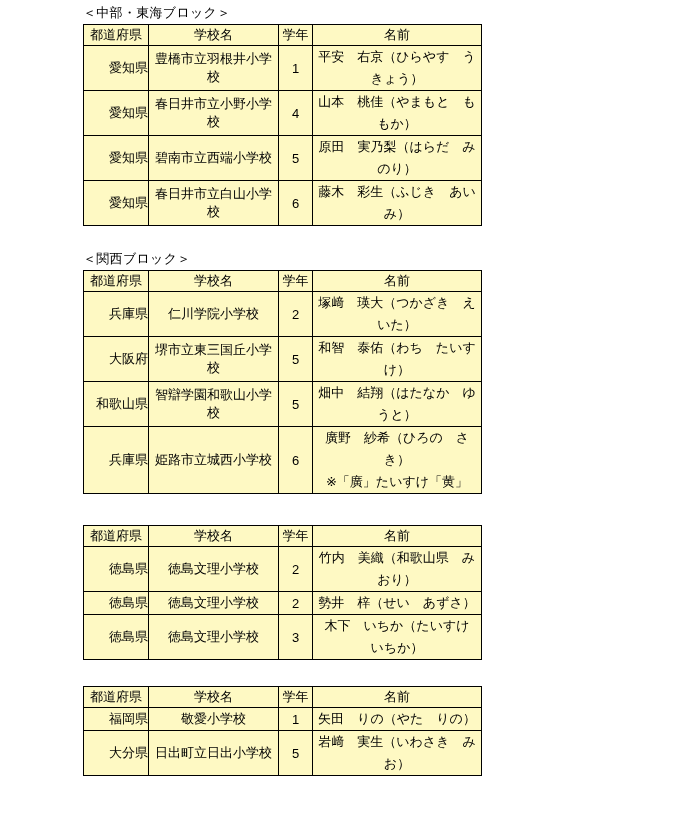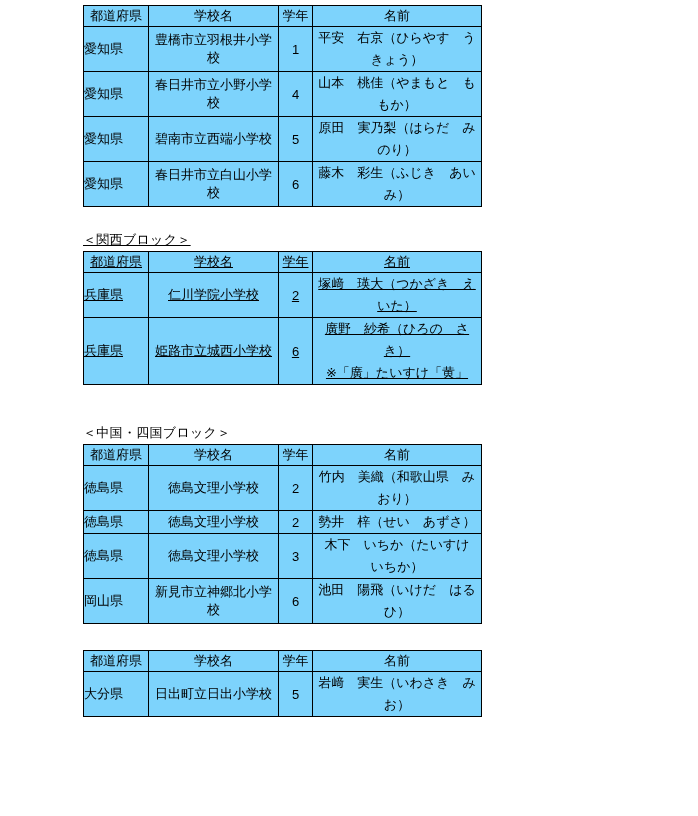--- a/index.html
+++ b/index.html
@@ -19,60 +19,61 @@
   }
   .block-title {
     font-size: 13px;
     line-height: 16px;
     margin: 0 0 3px 0;
     letter-spacing: 0.3px;
   }
   table.winners {
     border-collapse: collapse;
     table-layout: fixed;
-    background: #7dd3fc;
+    background: #fef9c3;
   }
   table.winners th,
   table.winners td {
     border: 1px solid #000000;
     font-size: 13px;
     font-weight: normal;
     padding: 0;
     overflow: hidden;
     vertical-align: middle;
   }
   table.winners th {
     height: 20px;
     text-align: center;
   }
   table.winners td {
     height: 21px;
   }
-  td.c-pref  { text-align: left; }
+  td.c-pref  { text-align: right; }
   td.c-school{ text-align: center; padding-left: 4px; }
   td.c-grade { text-align: center; }
   td.c-name  { text-align: center; padding-left: 4px; white-space: pre-line; line-height: 22px; }
 
   
   .tA .colPref  { width: 65px; }
   .tA .colSchool{ width: 130px; }
   .tA .colGrade { width: 34px; }
   .tA .colName  { width: 169px; }
 
   .gap-a { margin-bottom: 25px; }
-  .gap-b { margin-bottom: 40px; text-decoration: underline; }
+  .gap-b { margin-bottom: 31px; }
   .gap-c { margin-bottom: 26px; }
   .gap-d { margin-bottom: 27px; }
 </style>
 </head>
 <body>
 
 <div class="doc">
 
   <div class="block gap-a">
+    <div class="block-title">＜中部・東海ブロック＞</div>
     <table class="winners tA">
       <colgroup>
           <col class="colPref">
           <col class="colSchool">
           <col class="colGrade">
           <col class="colName">
         </colgroup>
       <thead>
         <tr>
           <th>都道府県</th>
@@ -126,34 +127,45 @@
           <th>学年</th>
           <th>名前</th>
         </tr>
       </thead>
       <tbody>
         <tr>
           <td class="c-pref">兵庫県</td>
           <td class="c-school">仁川学院小学校</td>
           <td class="c-grade">2</td>
           <td class="c-name">塚﨑　瑛大（つかざき　えいた）</td>
+        </tr>
+        <tr>
+          <td class="c-pref">大阪府</td>
+          <td class="c-school">堺市立東三国丘小学校</td>
+          <td class="c-grade">5</td>
+          <td class="c-name">和智　泰佑（わち　たいすけ）</td>
+        </tr>
+        <tr>
+          <td class="c-pref">和歌山県</td>
+          <td class="c-school">智辯学園和歌山小学校</td>
+          <td class="c-grade">5</td>
+          <td class="c-name">畑中　結翔（はたなか　ゆうと）</td>
         </tr>
         <tr>
           <td class="c-pref">兵庫県</td>
           <td class="c-school">姫路市立城西小学校</td>
           <td class="c-grade">6</td>
           <td class="c-name">廣野　紗希（ひろの　さき）
 ※「廣」たいすけ「黄」</td>
         </tr>
       </tbody>
     </table>
   </div>
 
   <div class="block gap-c">
-    <div class="block-title">＜中国・四国ブロック＞</div>
     <table class="winners tA">
       <colgroup>
           <col class="colPref">
           <col class="colSchool">
           <col class="colGrade">
           <col class="colName">
         </colgroup>
       <thead>
         <tr>
           <th>都道府県</th>
@@ -174,26 +186,20 @@
           <td class="c-school">徳島文理小学校</td>
           <td class="c-grade">2</td>
           <td class="c-name">勢井　梓（せい　あずさ）</td>
         </tr>
         <tr>
           <td class="c-pref">徳島県</td>
           <td class="c-school">徳島文理小学校</td>
           <td class="c-grade">3</td>
           <td class="c-name">木下　いちか（たいすけ　いちか）</td>
         </tr>
-        <tr>
-          <td class="c-pref">岡山県</td>
-          <td class="c-school">新見市立神郷北小学校</td>
-          <td class="c-grade">6</td>
-          <td class="c-name">池田　陽飛（いけだ　はるひ）</td>
-        </tr>
       </tbody>
     </table>
   </div>
 
   <div class="block gap-d">
     <table class="winners tA">
       <colgroup>
           <col class="colPref">
           <col class="colSchool">
           <col class="colGrade">
@@ -201,20 +207,26 @@
         </colgroup>
       <thead>
         <tr>
           <th>都道府県</th>
           <th>学校名</th>
           <th>学年</th>
           <th>名前</th>
         </tr>
       </thead>
       <tbody>
+        <tr>
+          <td class="c-pref">福岡県</td>
+          <td class="c-school">敬愛小学校</td>
+          <td class="c-grade">1</td>
+          <td class="c-name">矢田　りの（やた　りの）</td>
+        </tr>
         <tr>
           <td class="c-pref">大分県</td>
           <td class="c-school">日出町立日出小学校</td>
           <td class="c-grade">5</td>
           <td class="c-name">岩﨑　実生（いわさき　みお）</td>
         </tr>
 
       </tbody>
     </table>
   </div>

